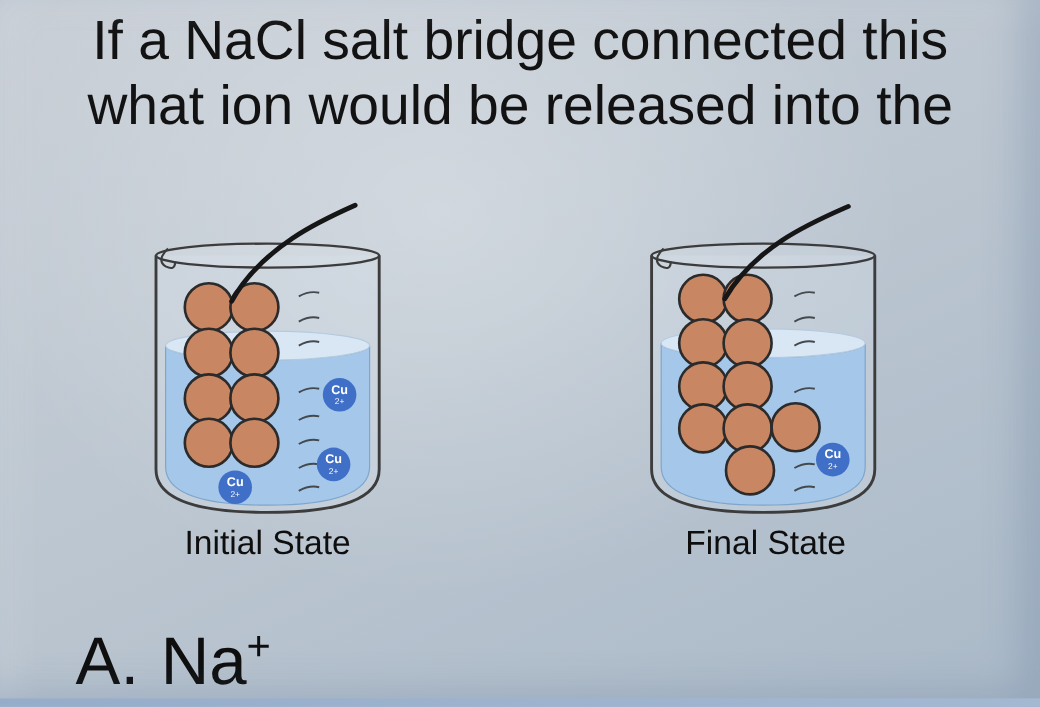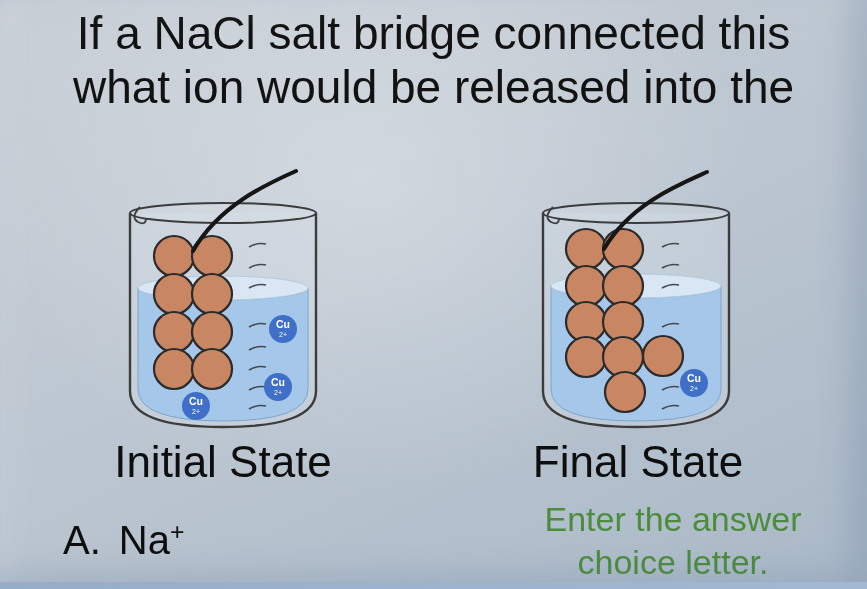--- a/index.html
+++ b/index.html
@@ -27,27 +27,27 @@
     position:absolute;top:6px;left:0;right:0;
     text-align:center;
     font-size:46px;line-height:54px;
     color:#121212;letter-spacing:0px;
   }
   .beaker-svg{position:absolute;width:200px;height:272px;}
   #beaker-initial{left:123px;top:163px;}
   #beaker-final{left:536px;top:163px;}
   .state-label{
     position:absolute;top:437px;width:250px;
-    text-align:center;font-size:44px;color:#0e0e0e;
+    text-align:center;font-size:28px;color:#0e0e0e;
   }
   #label-initial{left:98px;}
   #label-final{left:513px;}
   .choice{
     position:absolute;top:518px;
-    font-size:40px;color:#0e0e0e;white-space:nowrap;
+    font-size:56px;color:#0e0e0e;white-space:nowrap;
   }
   #choice-a{left:63px;}
   #choice-b{left:308px;}
   .choice .letter{margin-right:18px;}
   .choice sup{font-size:62%;vertical-align:super;line-height:0;}
   .instruction{
     position:absolute;left:513px;top:498px;width:320px;
     text-align:center;font-size:34px;line-height:43px;
     color:#4d8c3c;
   }
@@ -146,20 +146,16 @@
     <path d="M171,9 C144,21 94,41 68,86" fill="none" stroke="#161616" stroke-width="4" stroke-linecap="round"></path>
   </svg>
 
   <div id="label-initial" class="state-label">Initial State</div>
   <div id="label-final" class="state-label">Final State</div>
 
   <div id="choice-a" class="choice">
     <span class="letter">A.</span><span>Na</span><sup>+</sup>
   </div>
 
-  <div class="instruction">
-    <div>Enter the answer</div>
-    <div>choice letter.</div>
-  </div>
 
   <div class="edge-shade"></div>
   <div class="bottom-strip"></div>
 </div>
 
 </body></html>

